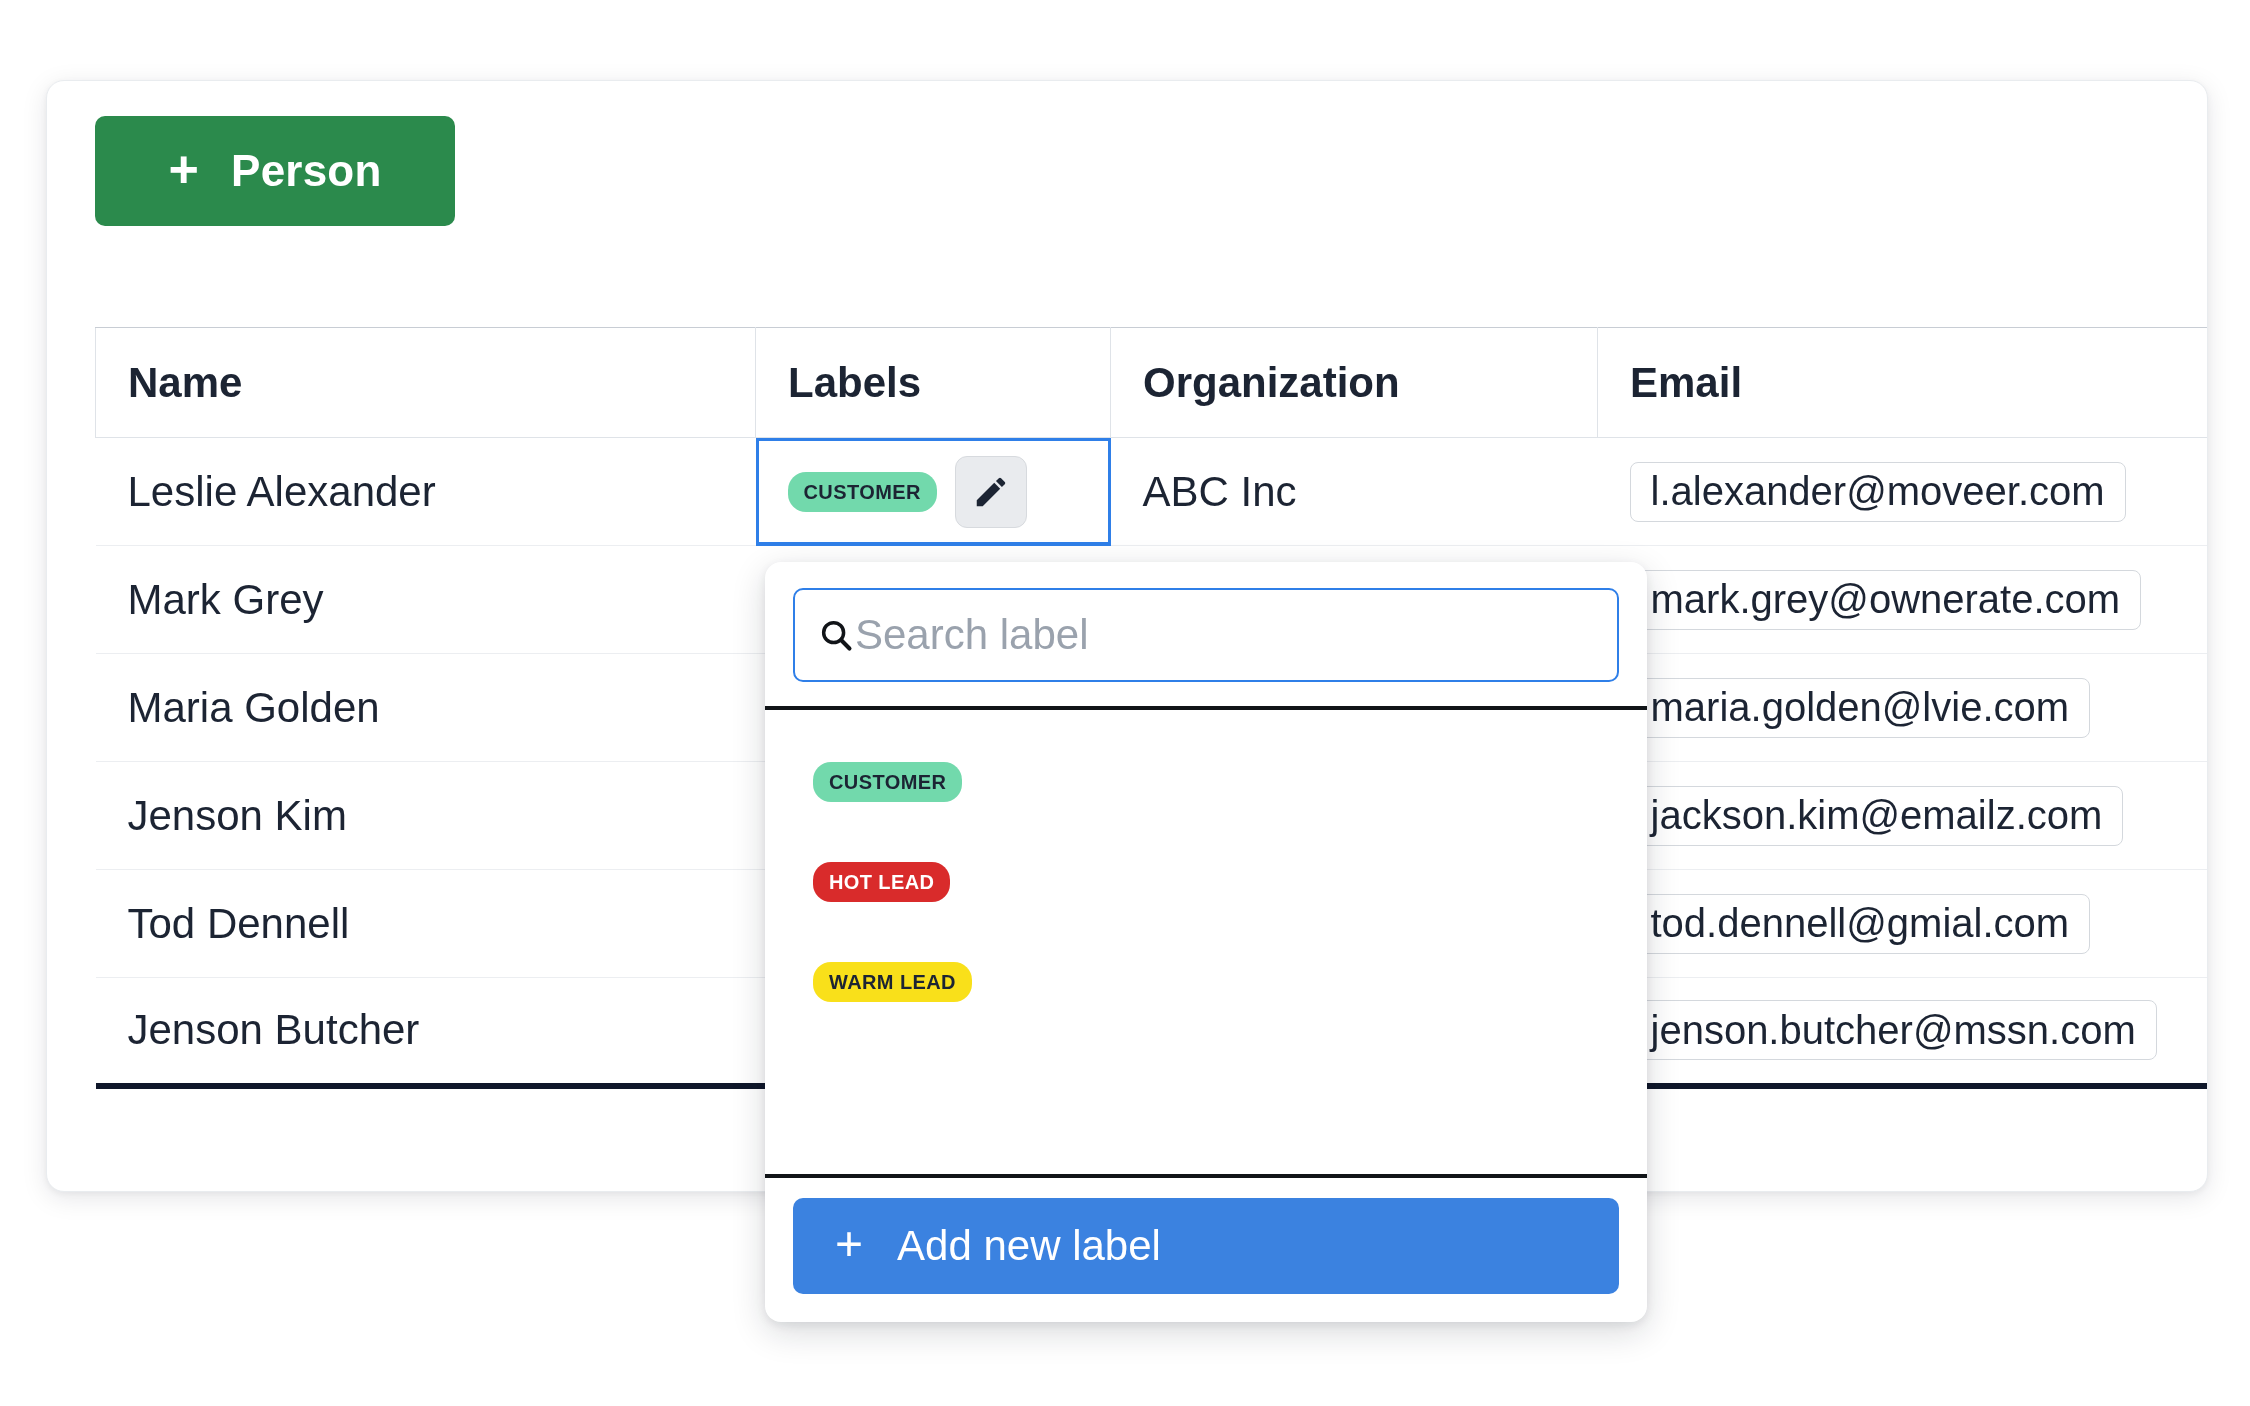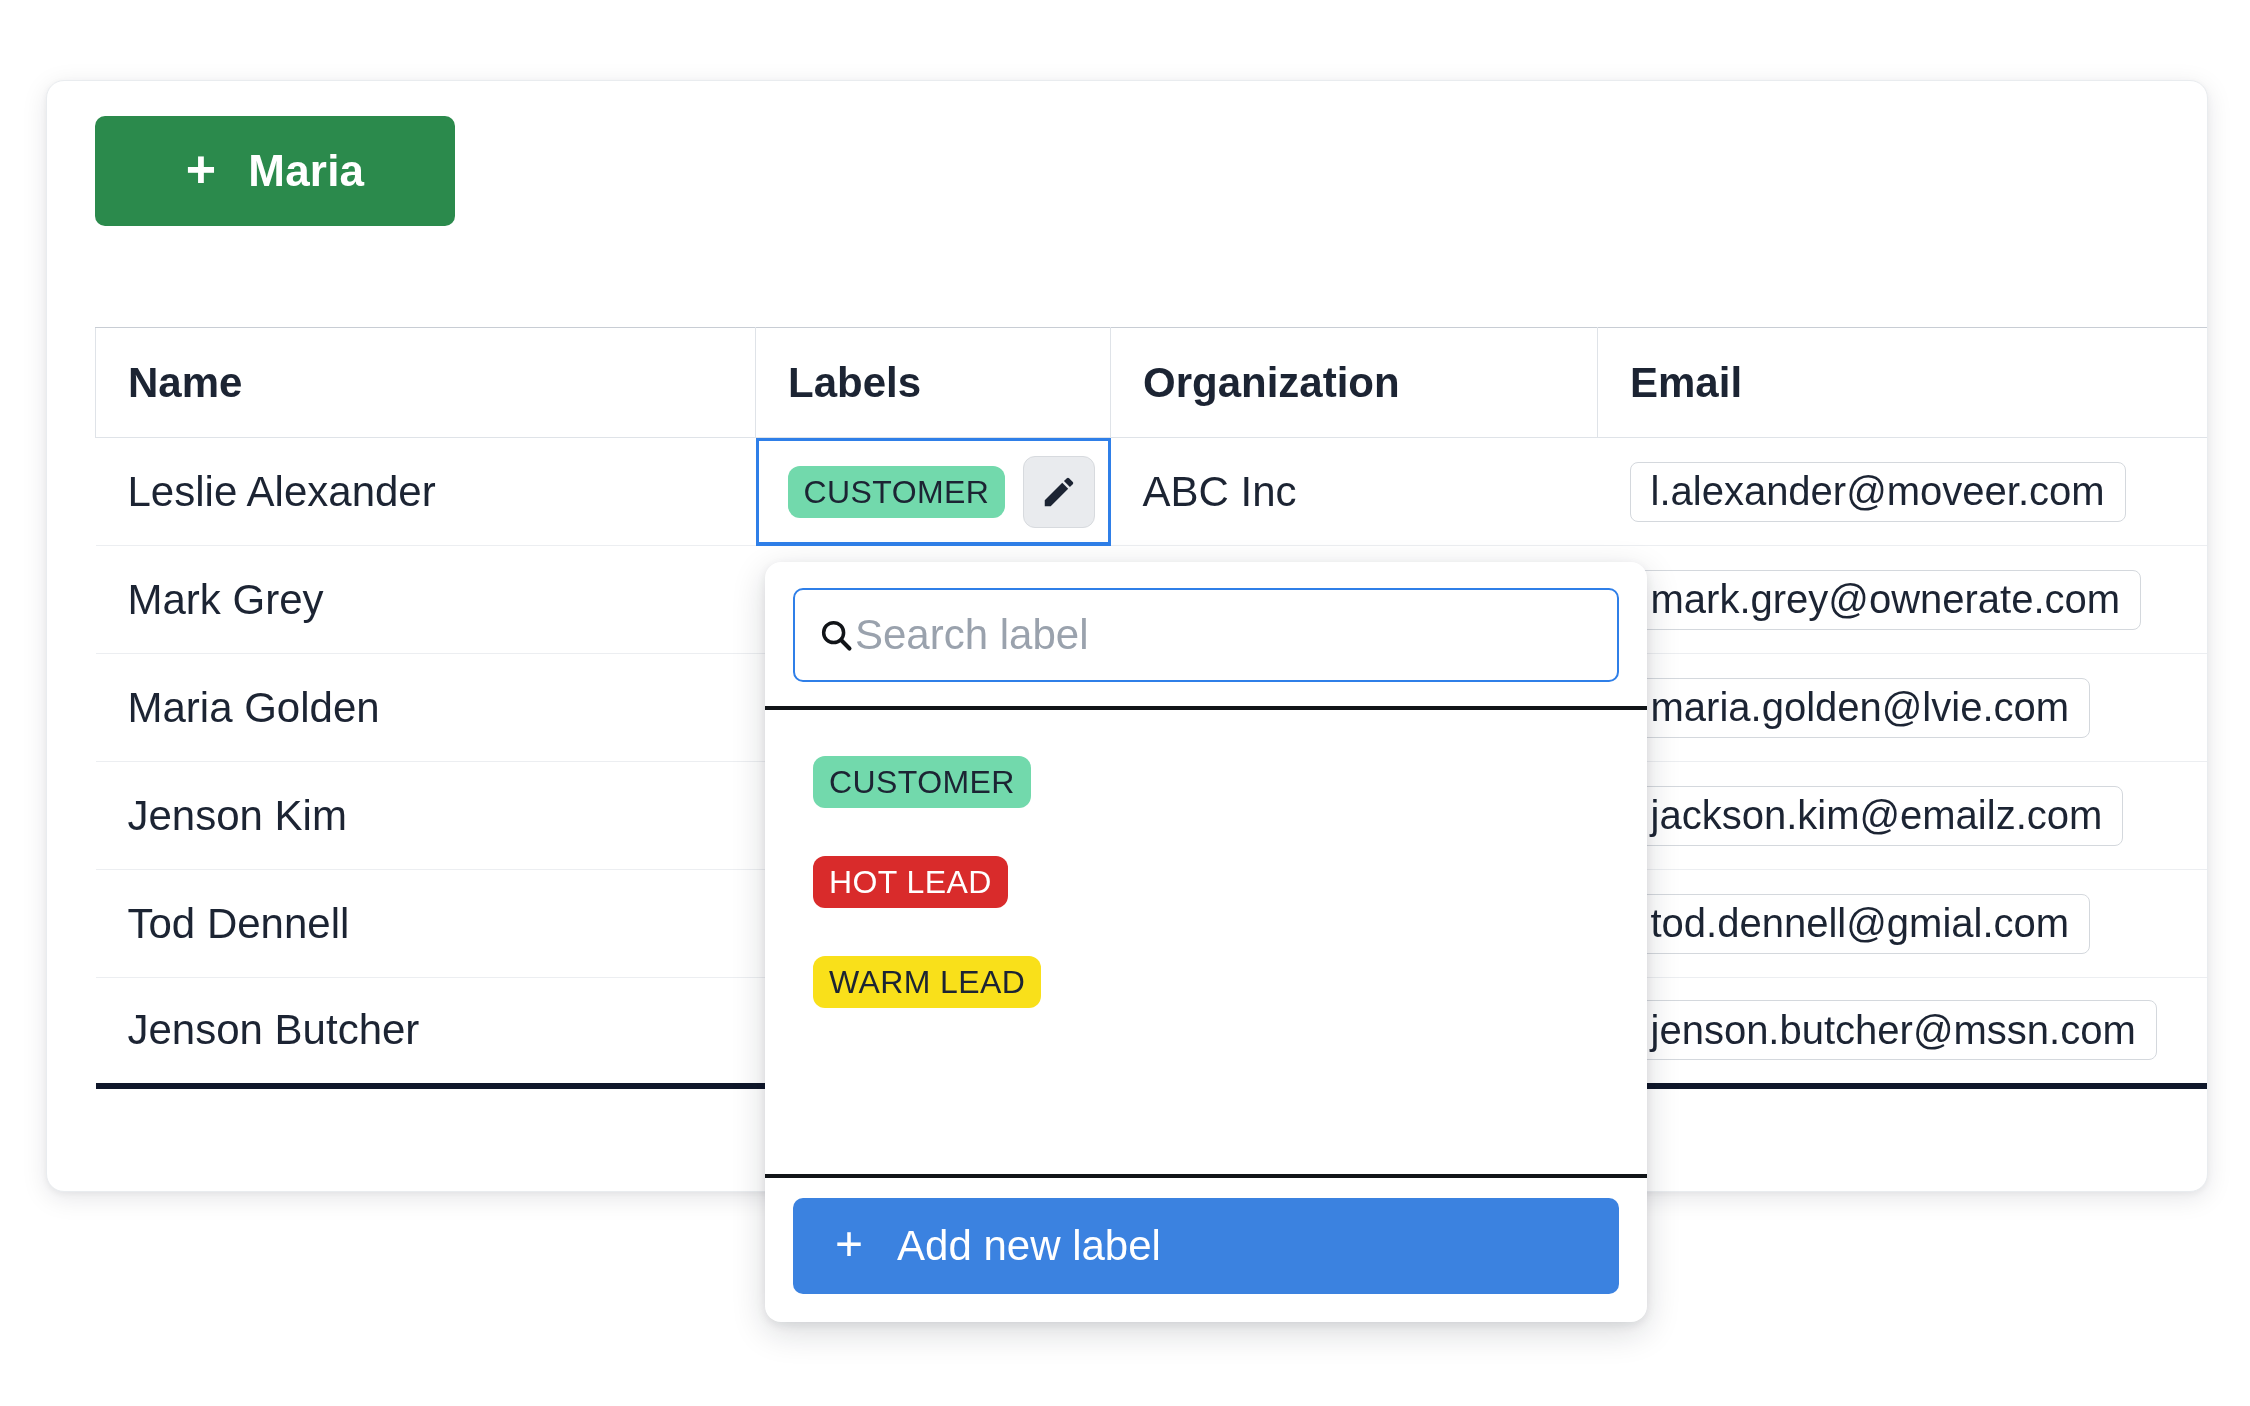--- a/index.html
+++ b/index.html
@@ -118,23 +118,23 @@
   .labels-inner {
     display: flex;
     align-items: center;
     gap: 18px;
   }
 
   
   .badge {
     display: inline-flex;
     align-items: center;
-    border-radius: 12px;
-    font-size: 32px;
-    font-weight: normal;
+    border-radius: 18px;
+    font-size: 20px;
+    font-weight: bold;
     letter-spacing: 0.4px;
     padding: 10px 16px;
     line-height: 1;
     white-space: nowrap;
   }
 
   
   .edit-btn {
     width: 72px;
     height: 72px;
@@ -238,21 +238,21 @@
 </style>
 </head>
 <body>
 
 <div id="root">
 
   <div class="card">
 
     <button class="add-person-btn">
       <span class="plus">+</span>
-      <span>Maria</span>
+      <span>Person</span>
     </button>
 
     <div class="table-wrap">
       <table class="people">
         <colgroup>
           <col class="c-name">
             <col class="c-labels">
             <col class="c-org">
             <col class="c-email">
         </colgroup>

